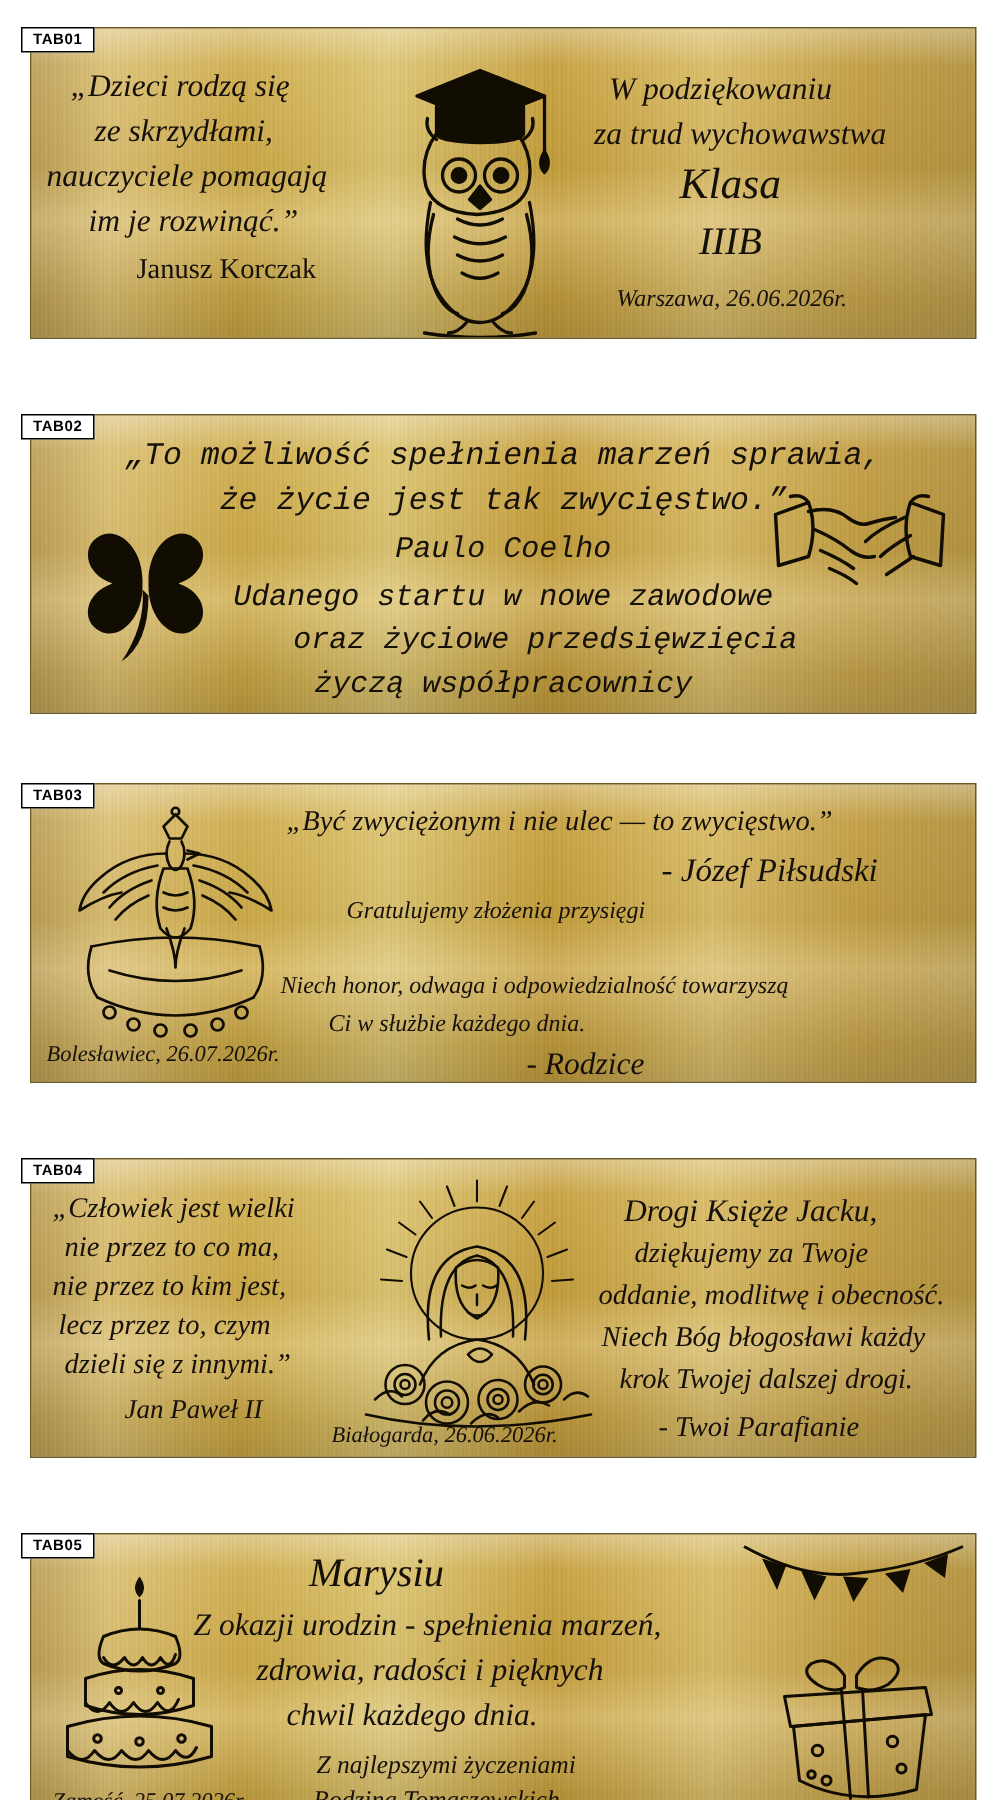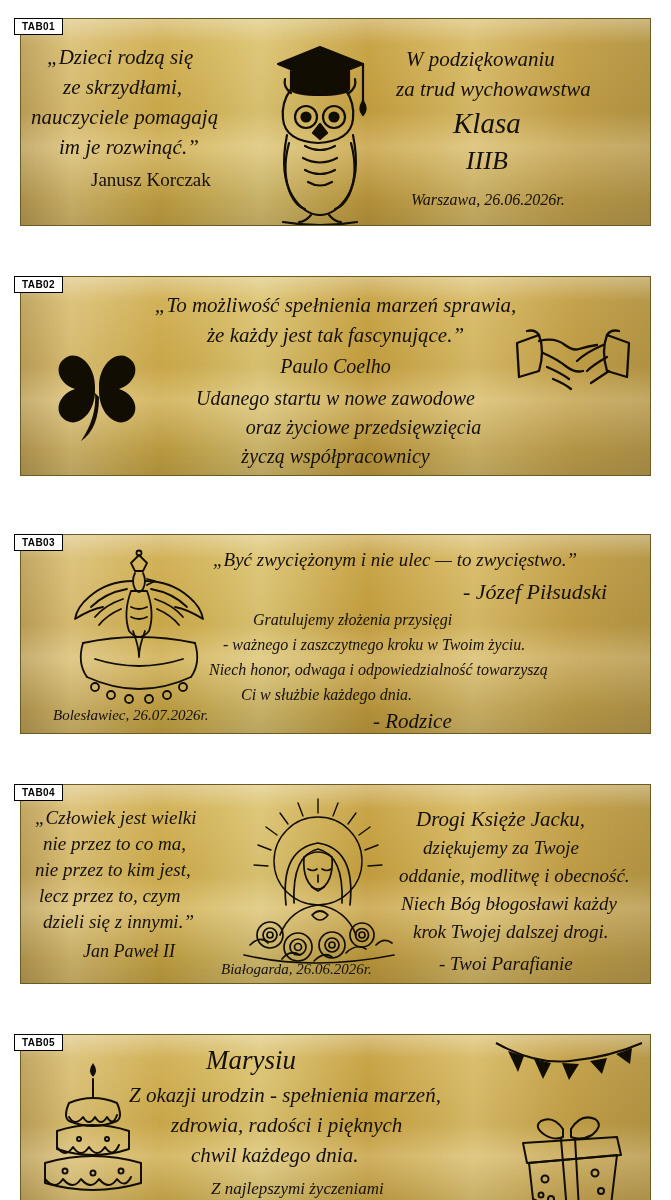--- a/index.html
+++ b/index.html
@@ -52,21 +52,21 @@
   .plate::after{
     content:"";
     position:absolute;inset:0;
     background:linear-gradient(110deg,rgba(255,255,255,0.20) 0%,rgba(255,255,255,0) 30%,rgba(255,255,255,0) 65%,rgba(255,255,255,0.16) 100%);
     pointer-events:none;
   }
   .plate .inner{position:relative;z-index:2;height:100%;}
 
   .txt{position:absolute;white-space:nowrap;color:#16100a;}
   .it{font-style:italic;}
-  .center{text-align:center;}
+  .center{text-align:center;font-family:Liberation Mono, monospace;}
 
   
   .p1{height:240px;}
   .p2{height:232px;}
   .p3{height:232px;}
   .p4{height:232px;}
   .p5{height:228px;}
 
   .plate1{height:208px;}
   .plate2{height:200px;}
@@ -166,33 +166,33 @@
               <path d="M90 20 q-18 8 -26 16"></path>
               <path d="M94 32 q-14 8 -20 14"></path>
               <path d="M96 46 q-12 8 -18 12"></path>
               <path d="M26 10 q-4 -6 -12 -4"></path>
               <path d="M94 10 q4 -6 12 -4"></path>
             </g>
           </svg>
         </div>
 
         <div class="txt it center" style="left:0;width:100%;top:16px;font-size:21px;">„To możliwość spełnienia marzeń sprawia,</div>
-        <div class="txt it center" style="left:0;width:100%;top:46px;font-size:21px;">że każdy jest tak fascynujące.”</div>
+        <div class="txt it center" style="left:0;width:100%;top:46px;font-size:21px;">że życie jest tak zwycięstwo.”</div>
         <div class="txt it center" style="left:0;width:100%;top:78px;font-size:20px;">Paulo Coelho</div>
         <div class="txt it center" style="left:0;width:100%;top:110px;font-size:20px;">Udanego startu w nowe zawodowe</div>
         <div class="txt it center" style="left:0;width:100%;top:139px;font-size:20px;padding-left:28px;">oraz życiowe przedsięwzięcia</div>
         <div class="txt it center" style="left:0;width:100%;top:168px;font-size:20px;">życzą współpracownicy</div>
         <div class="txt it" style="right:14px;top:177px;font-size:16px;margin-top:20px;">Katowice, 28.05.2026r.</div>
       </div>
     </div>
   </div>
 
   <div class="panel p3">
     <div class="tab">TAB03</div>
-    <div class="plate plate3" style="margin-top:26px;padding-left:22px;">
+    <div class="plate plate3" style="margin-top:14px;">
       <div class="inner">
 
         <div style="position:absolute;left:22px;top:12px;">
           <svg width="148" height="165" viewBox="0 0 148 165">
             <g fill="none" stroke="#120d02" stroke-width="1.8" stroke-linecap="round" stroke-linejoin="round">
 
               <path d="M66 16 l8 -8 l8 8 l-4 8 h-8 z"></path>
               <circle cx="74" cy="6" r="2.5"></circle>
 
               <path d="M70 26 q-4 8 0 16 q4 6 8 0 q4 -8 0 -16"></path>
@@ -224,21 +224,20 @@
               <circle cx="84" cy="152" r="4"></circle>
               <circle cx="102" cy="148" r="4"></circle>
               <circle cx="118" cy="140" r="4"></circle>
             </g>
           </svg>
         </div>
 
         <div class="txt it" style="left:170px;top:14px;font-size:19px;">„Być zwyciężonym i nie ulec — to zwycięstwo.”</div>
         <div class="txt it" style="left:420px;top:44px;font-size:22px;">- Józef Piłsudski</div>
         <div class="txt it" style="left:210px;top:76px;font-size:16px;">Gratulujemy złożenia przysięgi</div>
-        <div class="txt it" style="left:180px;top:101px;font-size:16px;">- ważnego i zaszczytnego kroku w Twoim życiu.</div>
         <div class="txt it" style="left:166px;top:126px;font-size:16px;">Niech honor, odwaga i odpowiedzialność towarzyszą</div>
         <div class="txt it" style="left:198px;top:151px;font-size:16px;">Ci w służbie każdego dnia.</div>
         <div class="txt it" style="left:330px;top:174px;font-size:21px;">- Rodzice</div>
         <div class="txt it" style="left:10px;top:172px;font-size:15px;">Bolesławiec, 26.07.2026r.</div>
       </div>
     </div>
   </div>
 
   <div class="panel p4">
     <div class="tab">TAB04</div>

